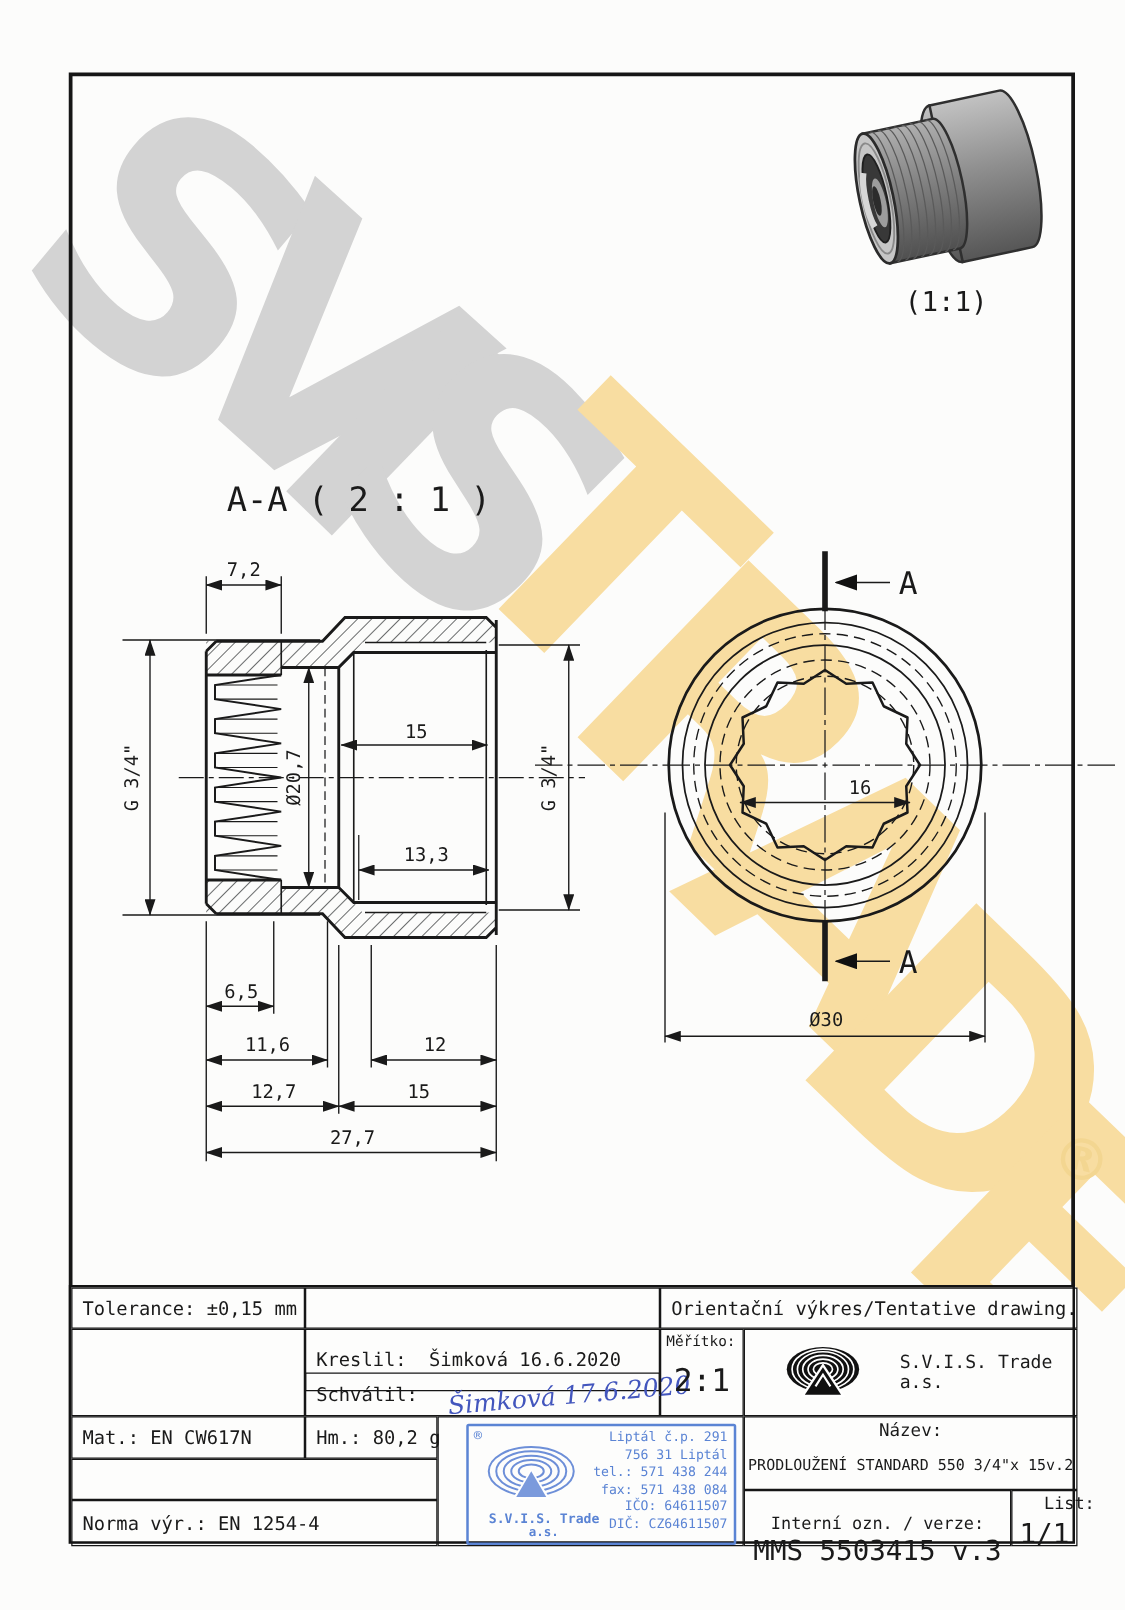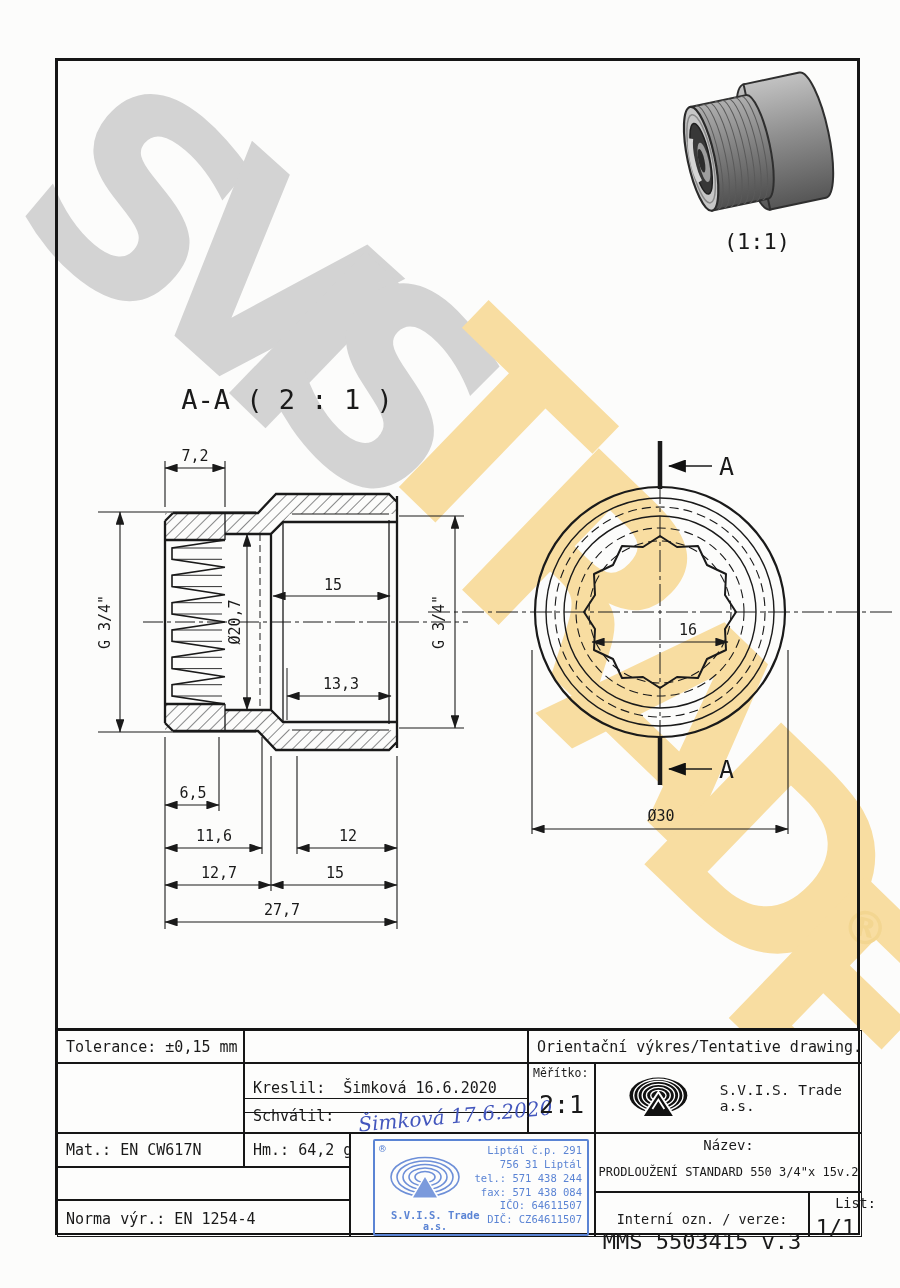--- a/index.html
+++ b/index.html
@@ -234,21 +234,21 @@
         <path d="M-17,21 L17,21 L0,-5 Z" fill="#111"></path>
         <path d="M-7,13 L0,2 L7,13" fill="none" stroke="#fff" stroke-width="2"></path>
       </svg>
       <span style="font-size:14.5px;">S.V.I.S. Trade a.s.</span>
     </div>
 
     <div class="tb t15 pl8" style="left:0;top:103px;width:187px;height:34px;">
       <span>Mat.: EN CW617N</span>
     </div>
     <div class="tb t15 pl8" style="left:187px;top:103px;width:106px;height:34px;">
-      <span>Hm.: 64,2 g</span>
+      <span>Hm.: 80,2 g</span>
     </div>
     <div class="tb" style="left:0;top:137px;width:293px;height:33px;"></div>
     <div class="tb t15 pl8" style="left:0;top:170px;width:293px;height:37px;">
       <span>Norma výr.: EN 1254-4</span>
     </div>
 
     <div class="tb" style="left:293px;top:103px;width:245px;height:104px;">
       <div class="stampbox">
         <span class="stamp-reg">®</span>
         <svg width="84" height="52" viewBox="-42 -26 84 52" style="position:absolute;left:8px;top:12px;">

